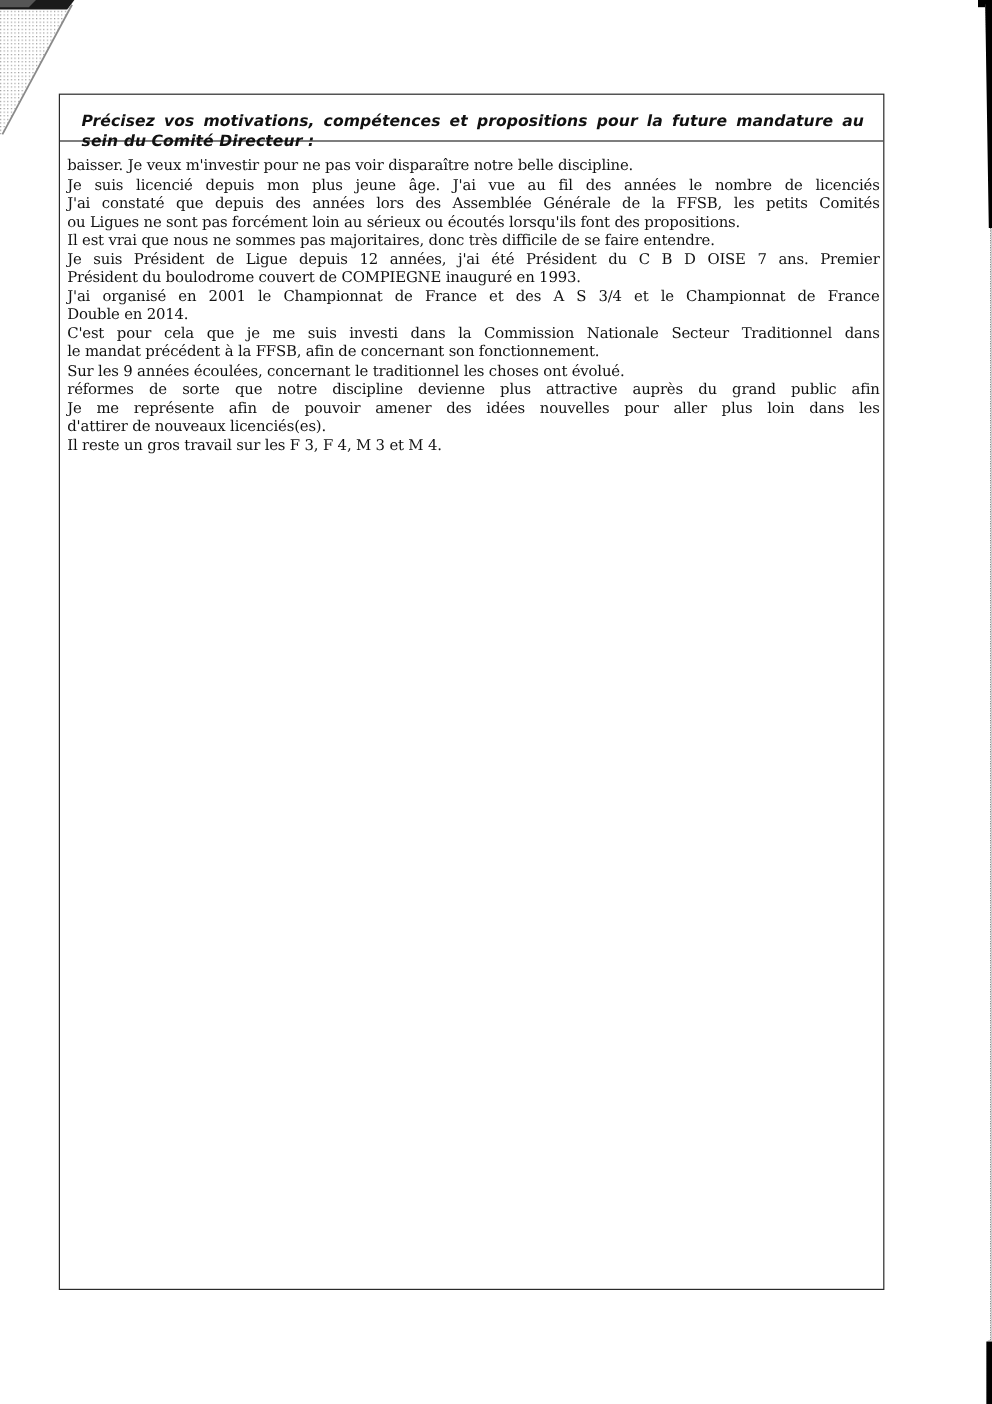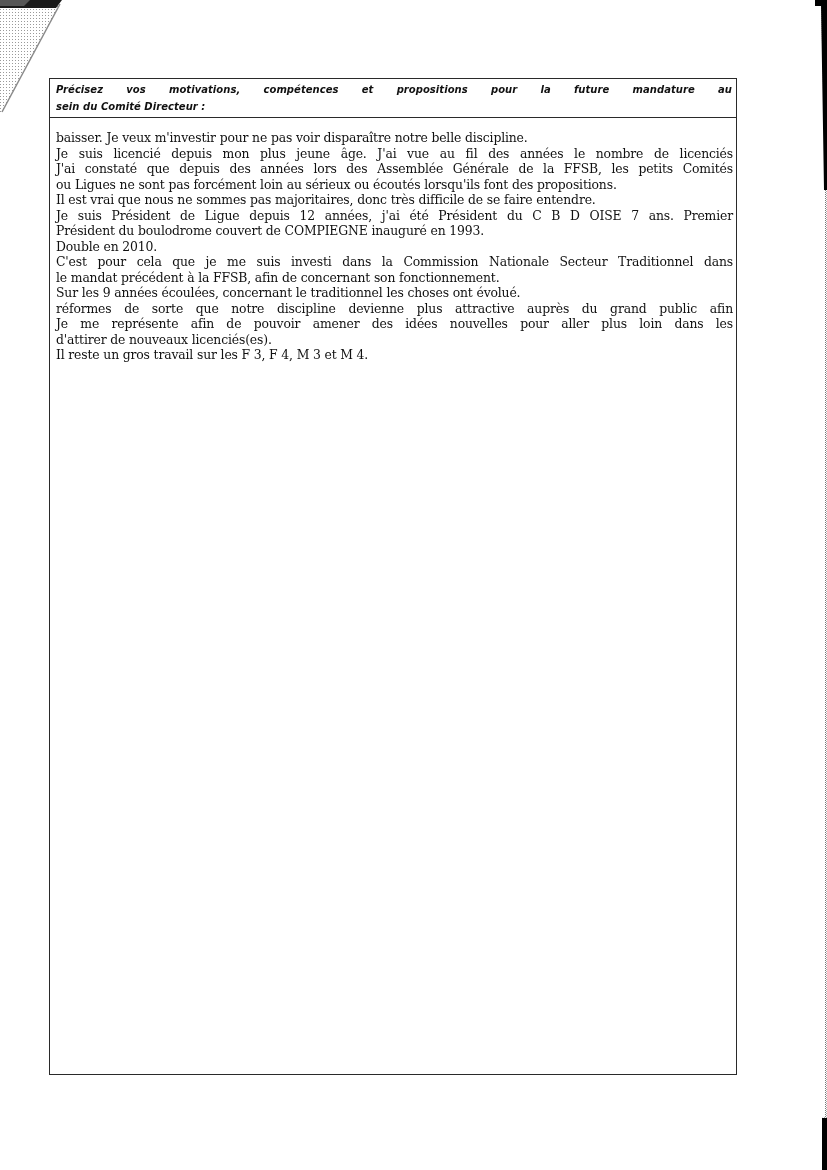--- a/index.html
+++ b/index.html
@@ -43,26 +43,26 @@
     .form-header {
       box-sizing: border-box;
       height: 39px;
       border-bottom: 1.3px solid #2a2a2a;
       padding: 2px 4px 0 6px;
     }
     .form-header-title {
       font-family: "DejaVu Sans", "Liberation Sans", sans-serif;
       font-style: italic;
       font-weight: bold;
-      font-size: 10px;
+      font-size: 13px;
       line-height: 17px;
       text-align: justify;
       text-align-last: left;
       letter-spacing: 0.05px;
-      margin: 0;
+      margin: 12px;
     }
     .form-body {
       padding: 12px 3px 0 6px;
     }
     .answer-line {
       font-family: "DejaVu Serif", "Liberation Serif", serif;
       font-size: 12.4px;
       line-height: 15.5px;
       margin: 0;
       text-align: justify;
@@ -110,21 +110,22 @@
     </p>
   </div>
   <div class="form-body">
     <p class="answer-line">baisser. Je veux m'investir pour ne pas voir disparaître notre belle discipline.</p>
     <p class="answer-line full">Je suis licencié depuis mon plus jeune âge. J'ai vue au fil des années le nombre de licenciés</p>
     <p class="answer-line full">J'ai constaté que depuis des années lors des Assemblée Générale de la FFSB, les petits Comités</p>
     <p class="answer-line">ou Ligues ne sont pas forcément loin au sérieux ou écoutés lorsqu'ils font des propositions.</p>
     <p class="answer-line">Il est vrai que nous ne sommes pas majoritaires, donc très difficile de se faire entendre.</p>
     <p class="answer-line full">Je suis Président de Ligue depuis 12 années, j'ai été Président du C B D OISE 7 ans. Premier</p>
     <p class="answer-line">Président du boulodrome couvert de COMPIEGNE inauguré en 1993.</p>
-    <p class="answer-line">Double en 2010.</p>
+    <p class="answer-line full">J'ai organisé en 2001 le Championnat de France et des A S 3/4 et le Championnat de France</p>
+    <p class="answer-line">Double en 2014.</p>
     <p class="answer-line full">C'est pour cela que je me suis investi dans la Commission Nationale Secteur Traditionnel dans</p>
     <p class="answer-line">le mandat précédent à la FFSB, afin de concernant son fonctionnement.</p>
     <p class="answer-line">Sur les 9 années écoulées, concernant le traditionnel les choses ont évolué.</p>
     <p class="answer-line full">réformes de sorte que notre discipline devienne plus attractive auprès du grand public afin</p>
     <p class="answer-line full">Je me représente afin de pouvoir amener des idées nouvelles pour aller plus loin dans les</p>
     <p class="answer-line">d'attirer de nouveaux licenciés(es).</p>
     <p class="answer-line">Il reste un gros travail sur les F 3, F 4, M 3 et M 4.</p>
   </div>
 </div>
 

